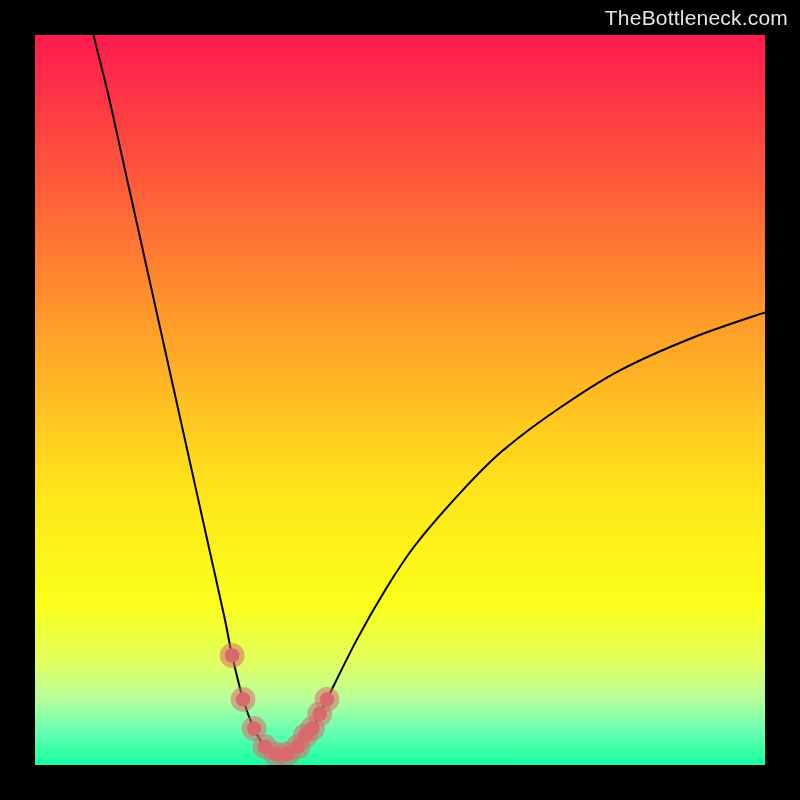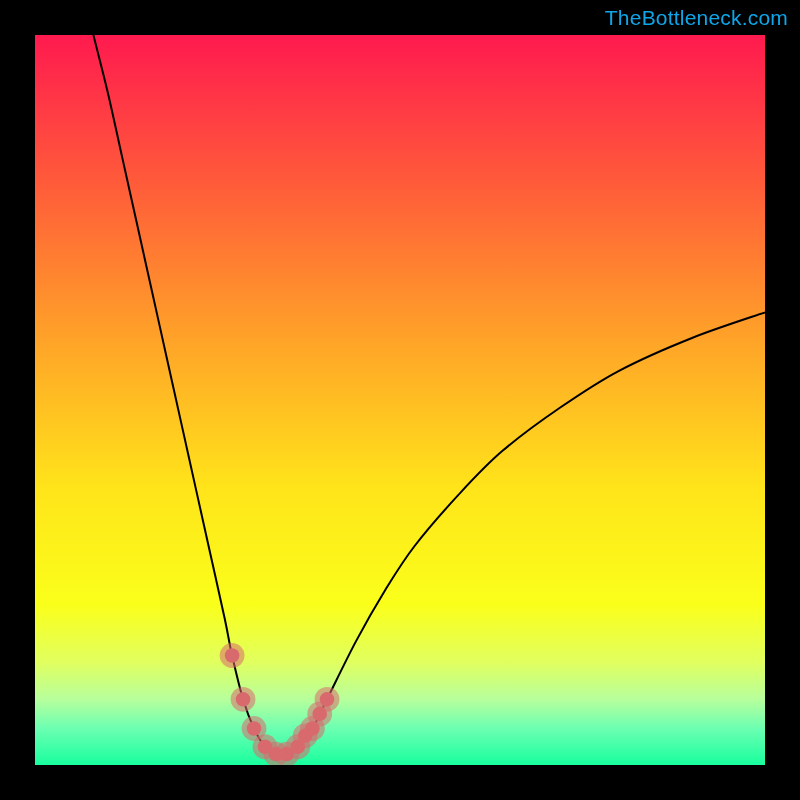--- a/index.html
+++ b/index.html
@@ -14,21 +14,21 @@
   .frame {
     position: relative;
     width: 800px;
     height: 800px;
     background: #000;
   }
   .watermark {
     position: absolute;
     top: 6px;
     right: 12px;
-    color: #0ea5e9;
+    color: #e5e5e5;
     font-size: 21px;
     font-weight: 500;
     letter-spacing: 0.2px;
     z-index: 50;
   }
   .plot {
     position: absolute;
     left: 35px;
     top: 35px;
     width: 730px;

